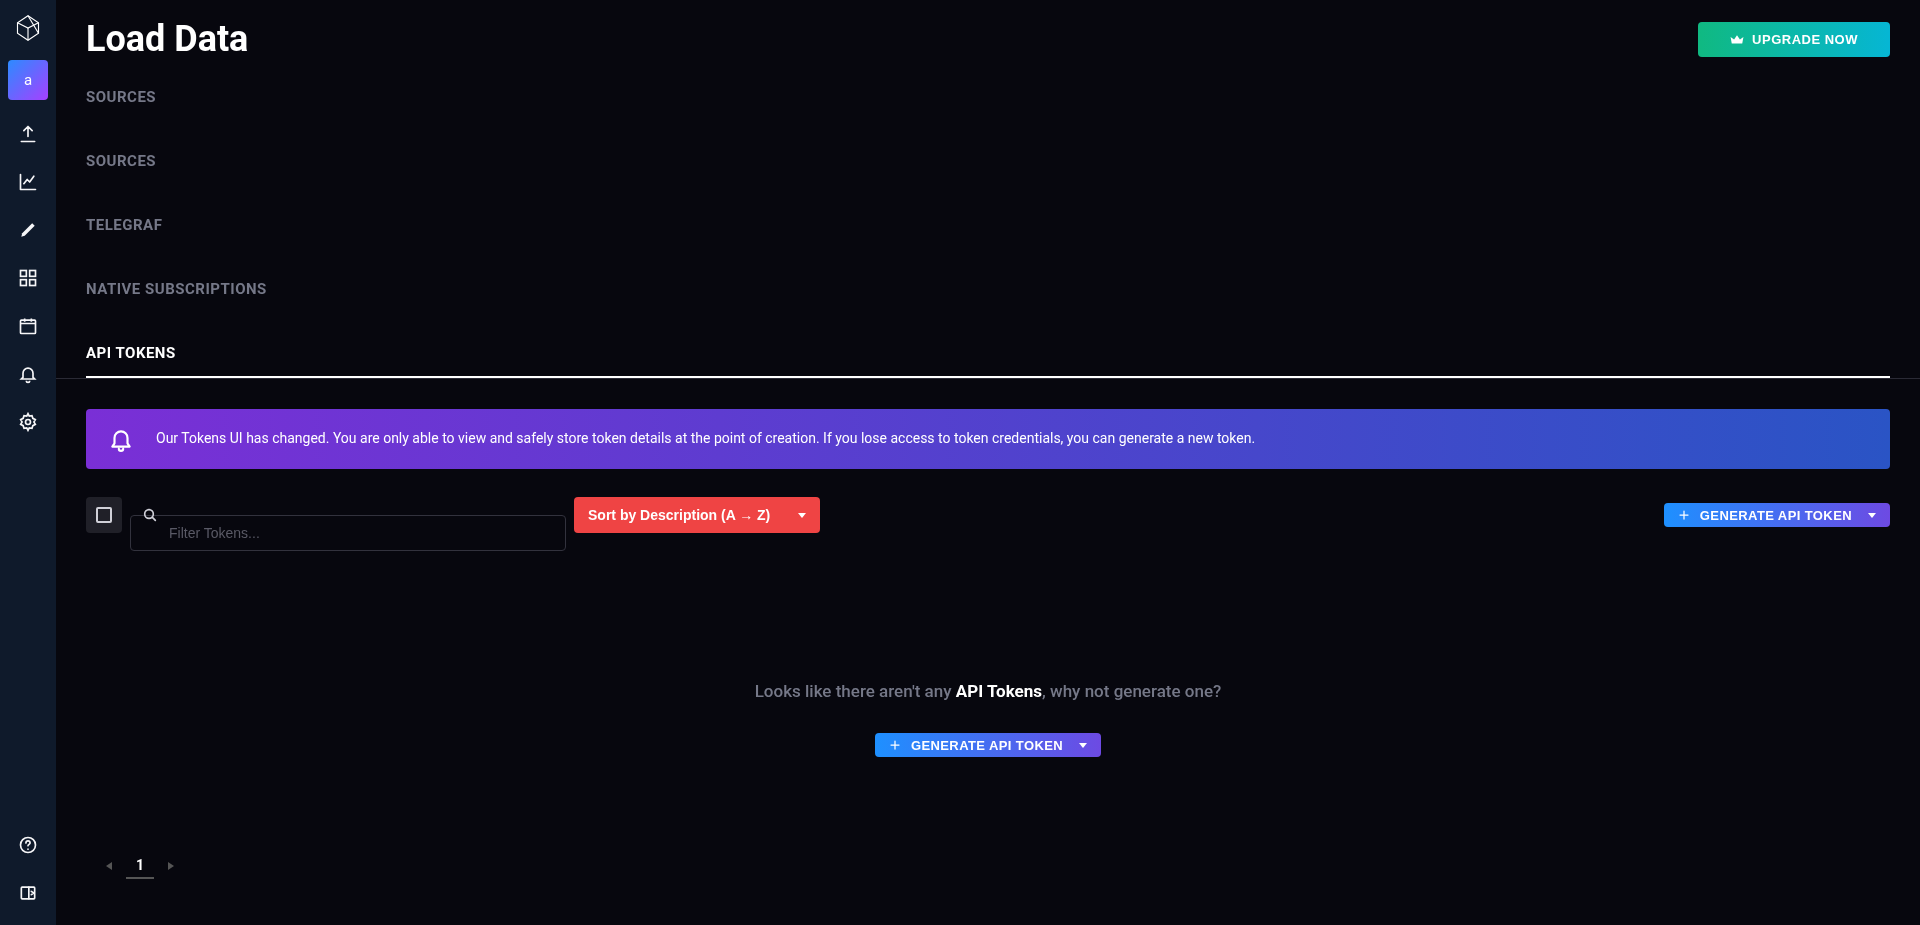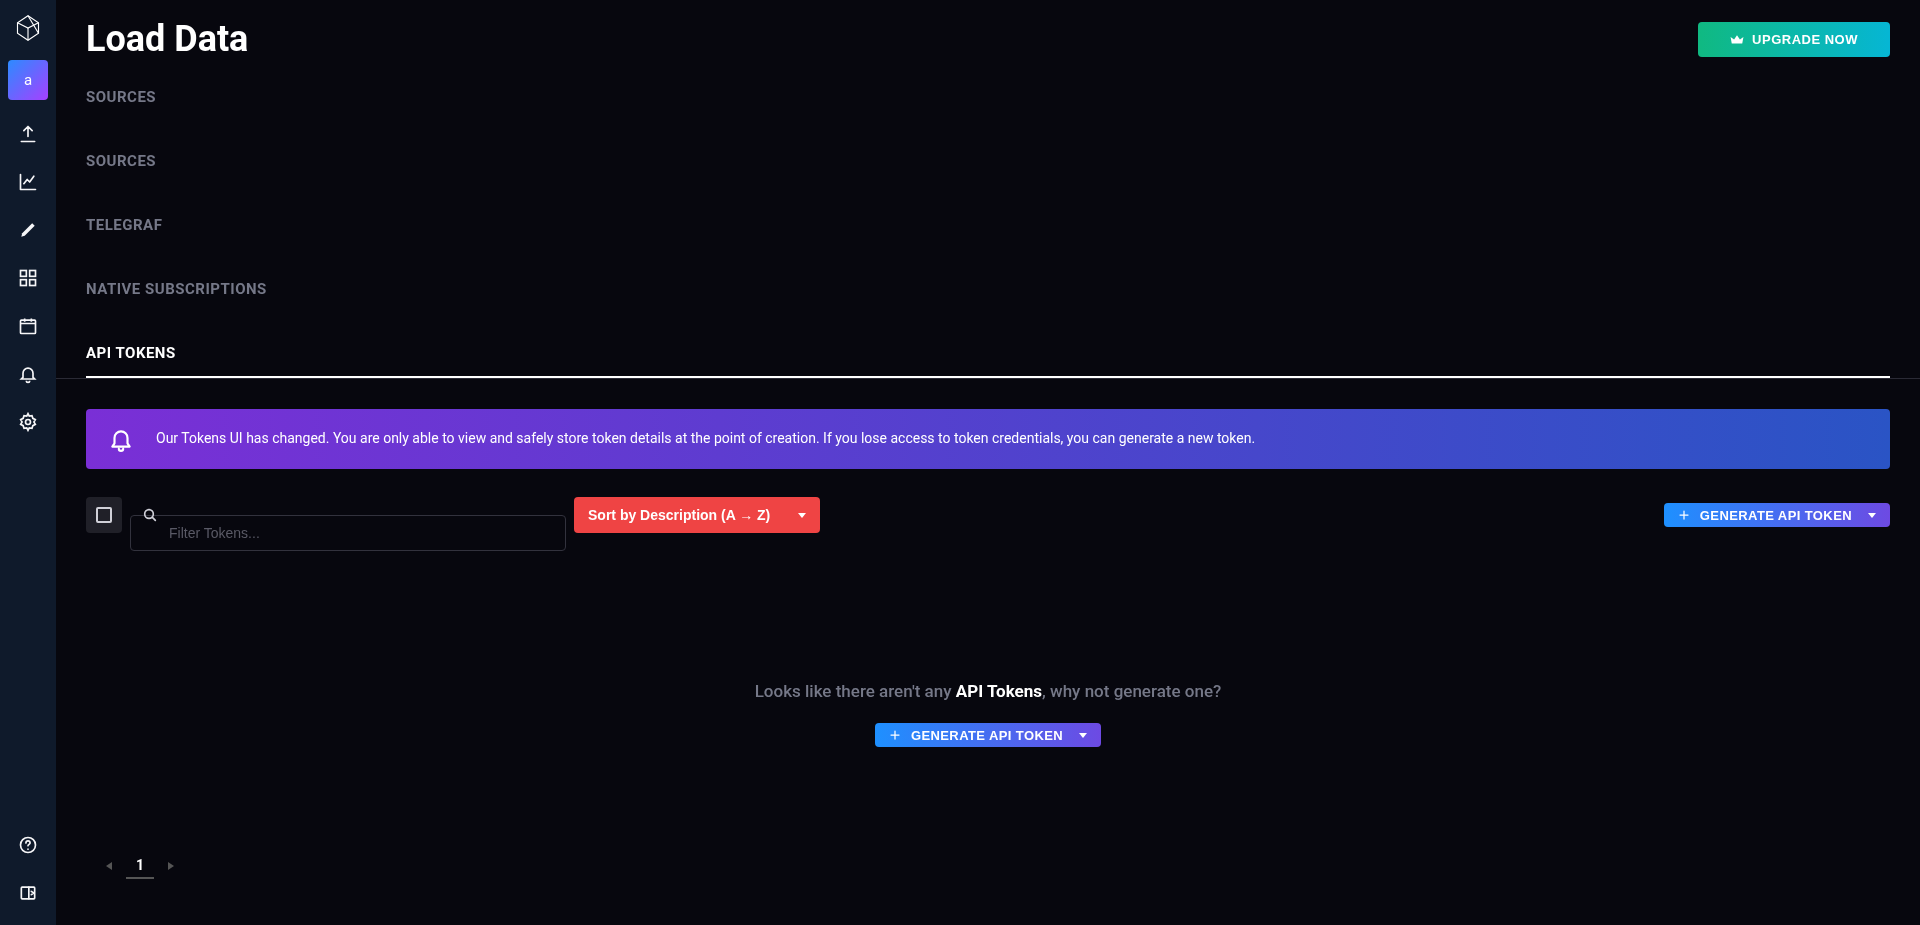--- a/index.html
+++ b/index.html
@@ -43,21 +43,21 @@
   .filter-input { width: 100%; height: 36px; background: #07070e; border: 1px solid #32323d; border-radius: 4px; color: #fff; padding: 0 12px 0 38px; font-size: 14px; outline: none; margin-top: 36px; }
   .filter-input::placeholder { color: #5a5a66; }
   .sort-btn { height: 36px; background: #ef4444; border: none; border-radius: 4px; color: #fff; font-size: 14px; font-weight: 600; padding: 0 14px; display: flex; align-items: center; gap: 28px; cursor: pointer; min-width: 222px; justify-content: space-between; }
   .caret-down { width: 0; height: 0; border-left: 4px solid transparent; border-right: 4px solid transparent; border-top: 5px solid #fff; }
   .spacer { flex: 1; }
   .gen-btn { height: 24px; background: linear-gradient(90deg, #1e90ff 0%, #6d4ae3 100%); border: none; border-radius: 4px; color: #fff; font-size: 13px; font-weight: 700; letter-spacing: 0.4px; padding: 0 14px; display: flex; align-items: center; gap: 10px; cursor: pointer; }
   .plus-icon { width: 12px; height: 12px; stroke: #fff; stroke-width: 2.5; }
   .gen-caret { margin-left: 6px; }
   
   
-  .empty { flex: 1; display: flex; flex-direction: column; align-items: center; justify-content: flex-start; padding-top: 130px; gap: 22px; }
+  .empty { flex: 1; display: flex; flex-direction: column; align-items: center; justify-content: flex-start; padding-top: 130px; gap: 32px; }
   .empty-text { font-size: 17px; color: #757888; font-weight: 500; }
   .empty-text strong { color: #fff; font-weight: 700; }
   
   
   .pager { display: flex; align-items: center; gap: 14px; padding: 6px 0 16px 18px; }
   .pager-arrow { width: 8px; height: 8px; border-style: solid; cursor: pointer; }
   .pager-left { border-width: 4px 6px 4px 0; border-color: transparent #555 transparent transparent; }
   .pager-right { border-width: 4px 0 4px 6px; border-color: transparent transparent transparent #555; }
   .pager-num { color: #fff; font-weight: 700; font-size: 14px; padding: 4px 10px; border-bottom: 2px solid #555; cursor: pointer; }
 </style>

